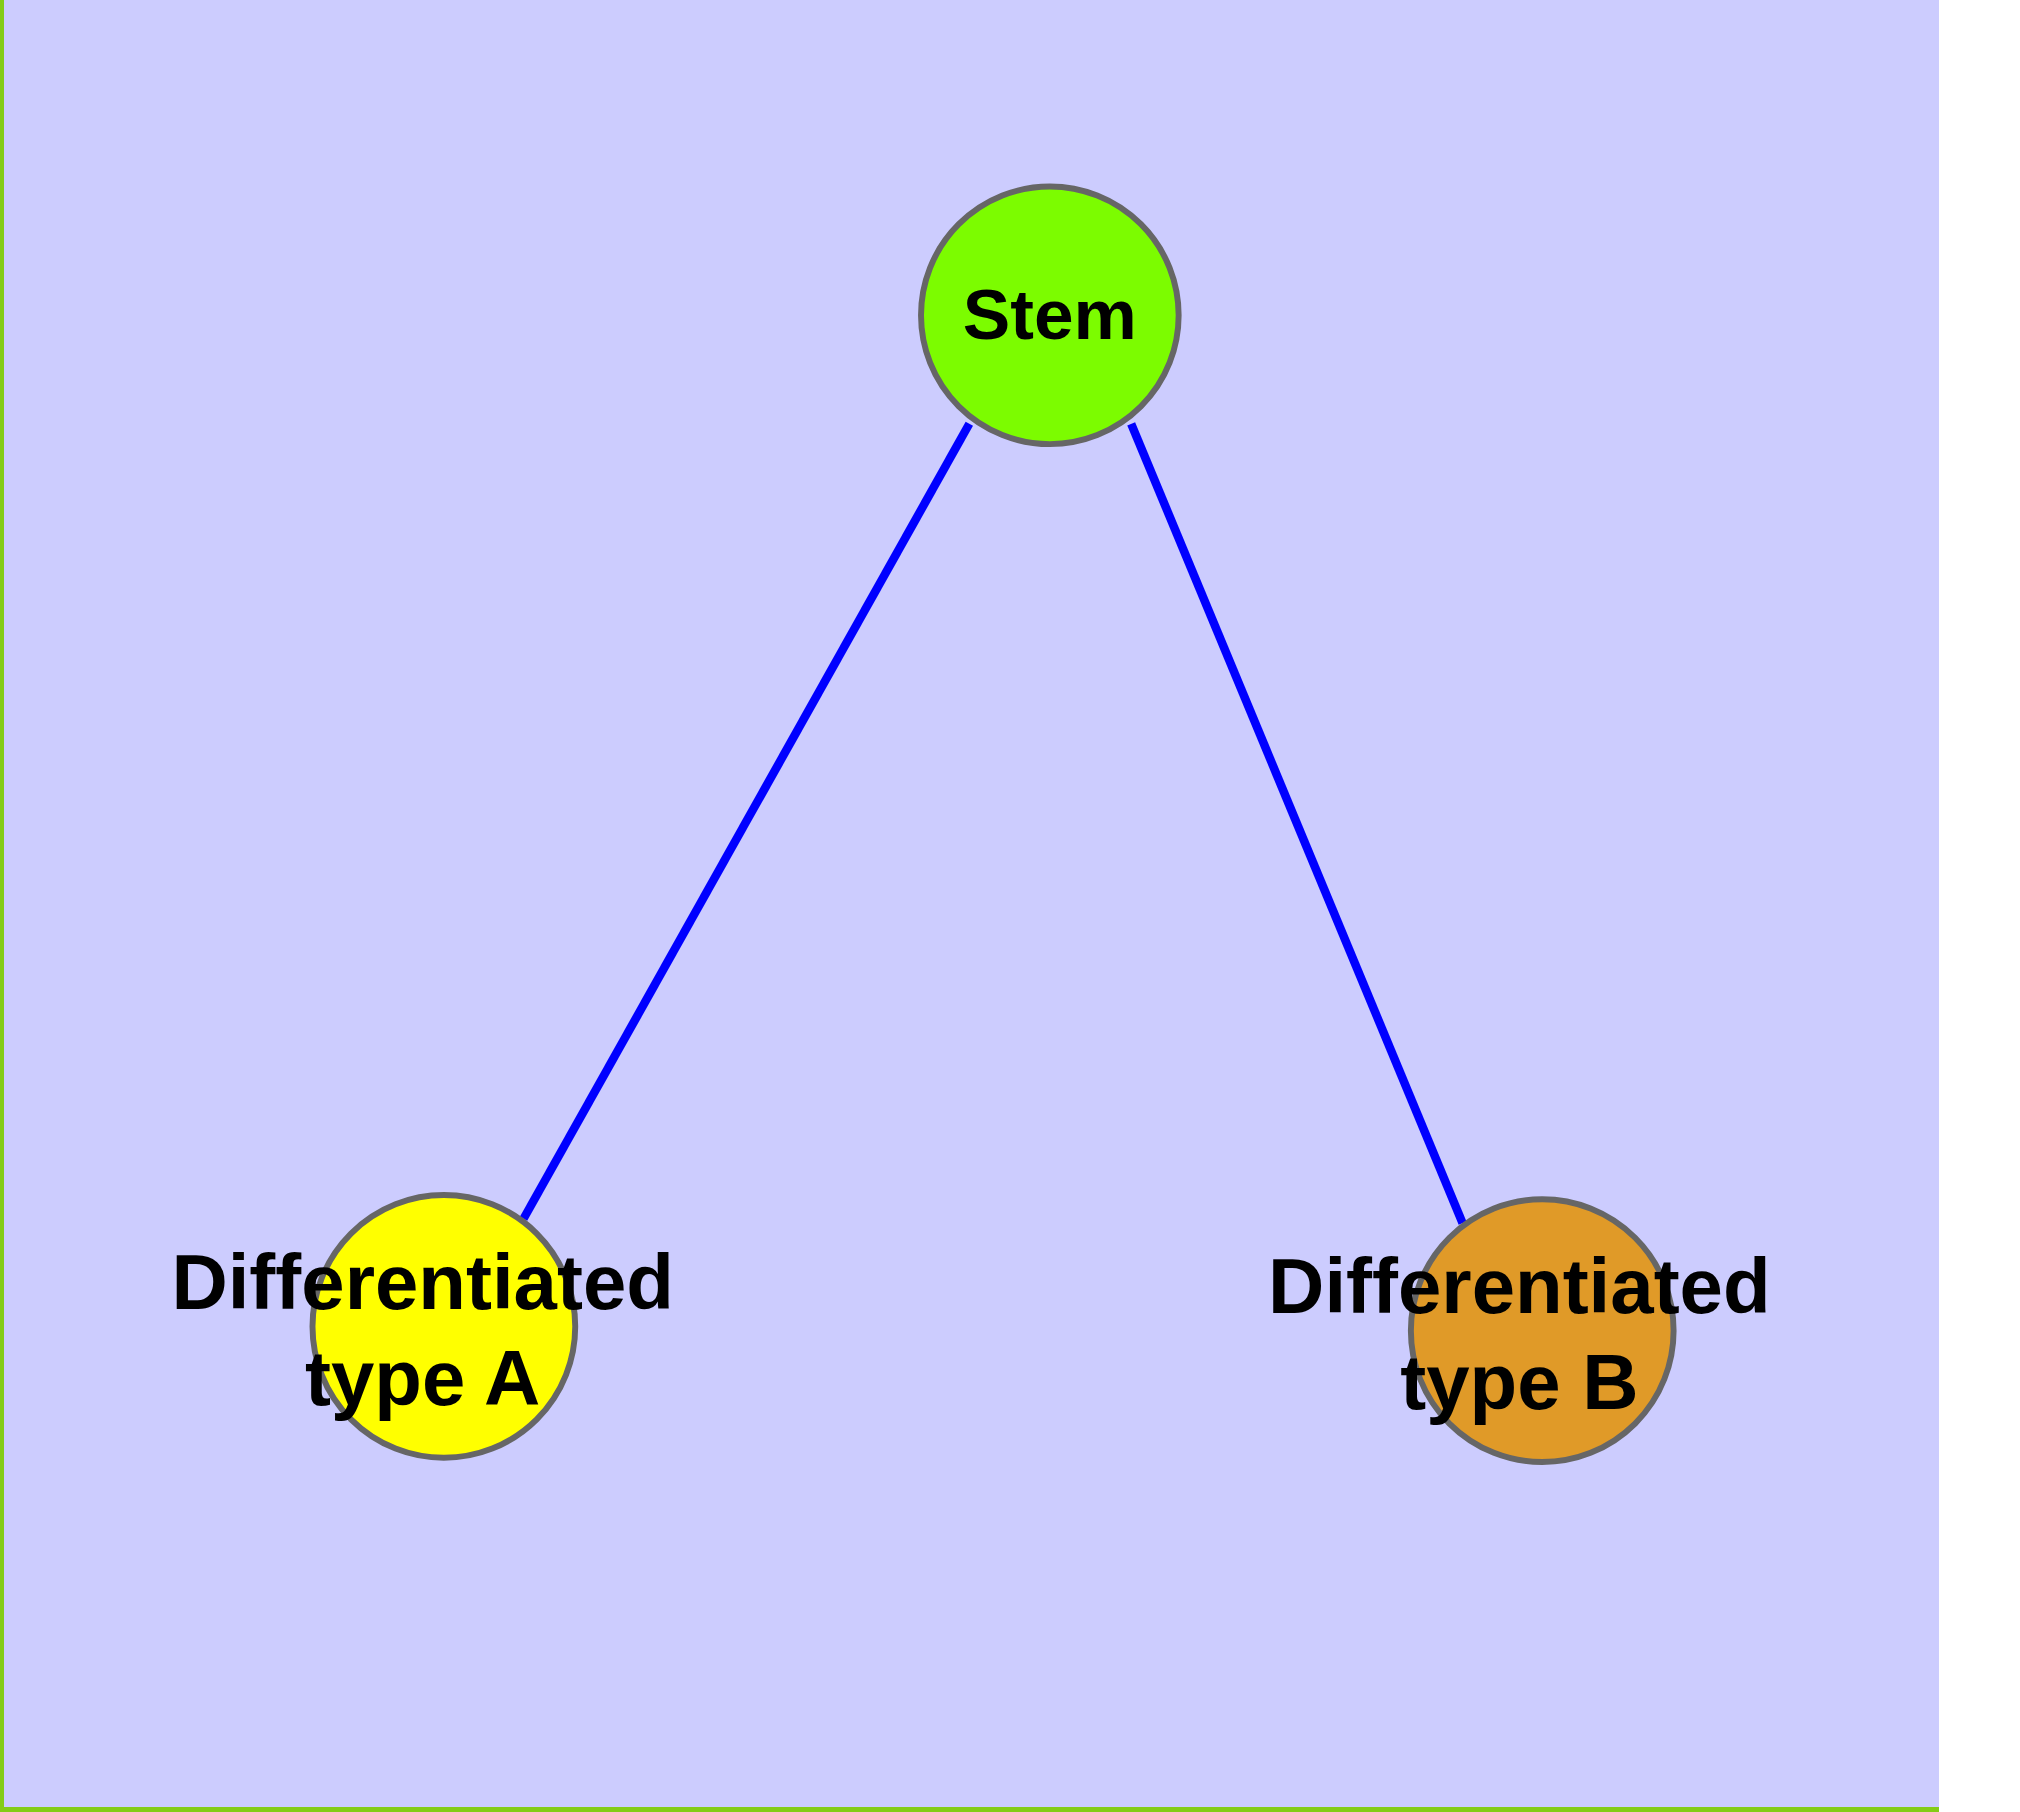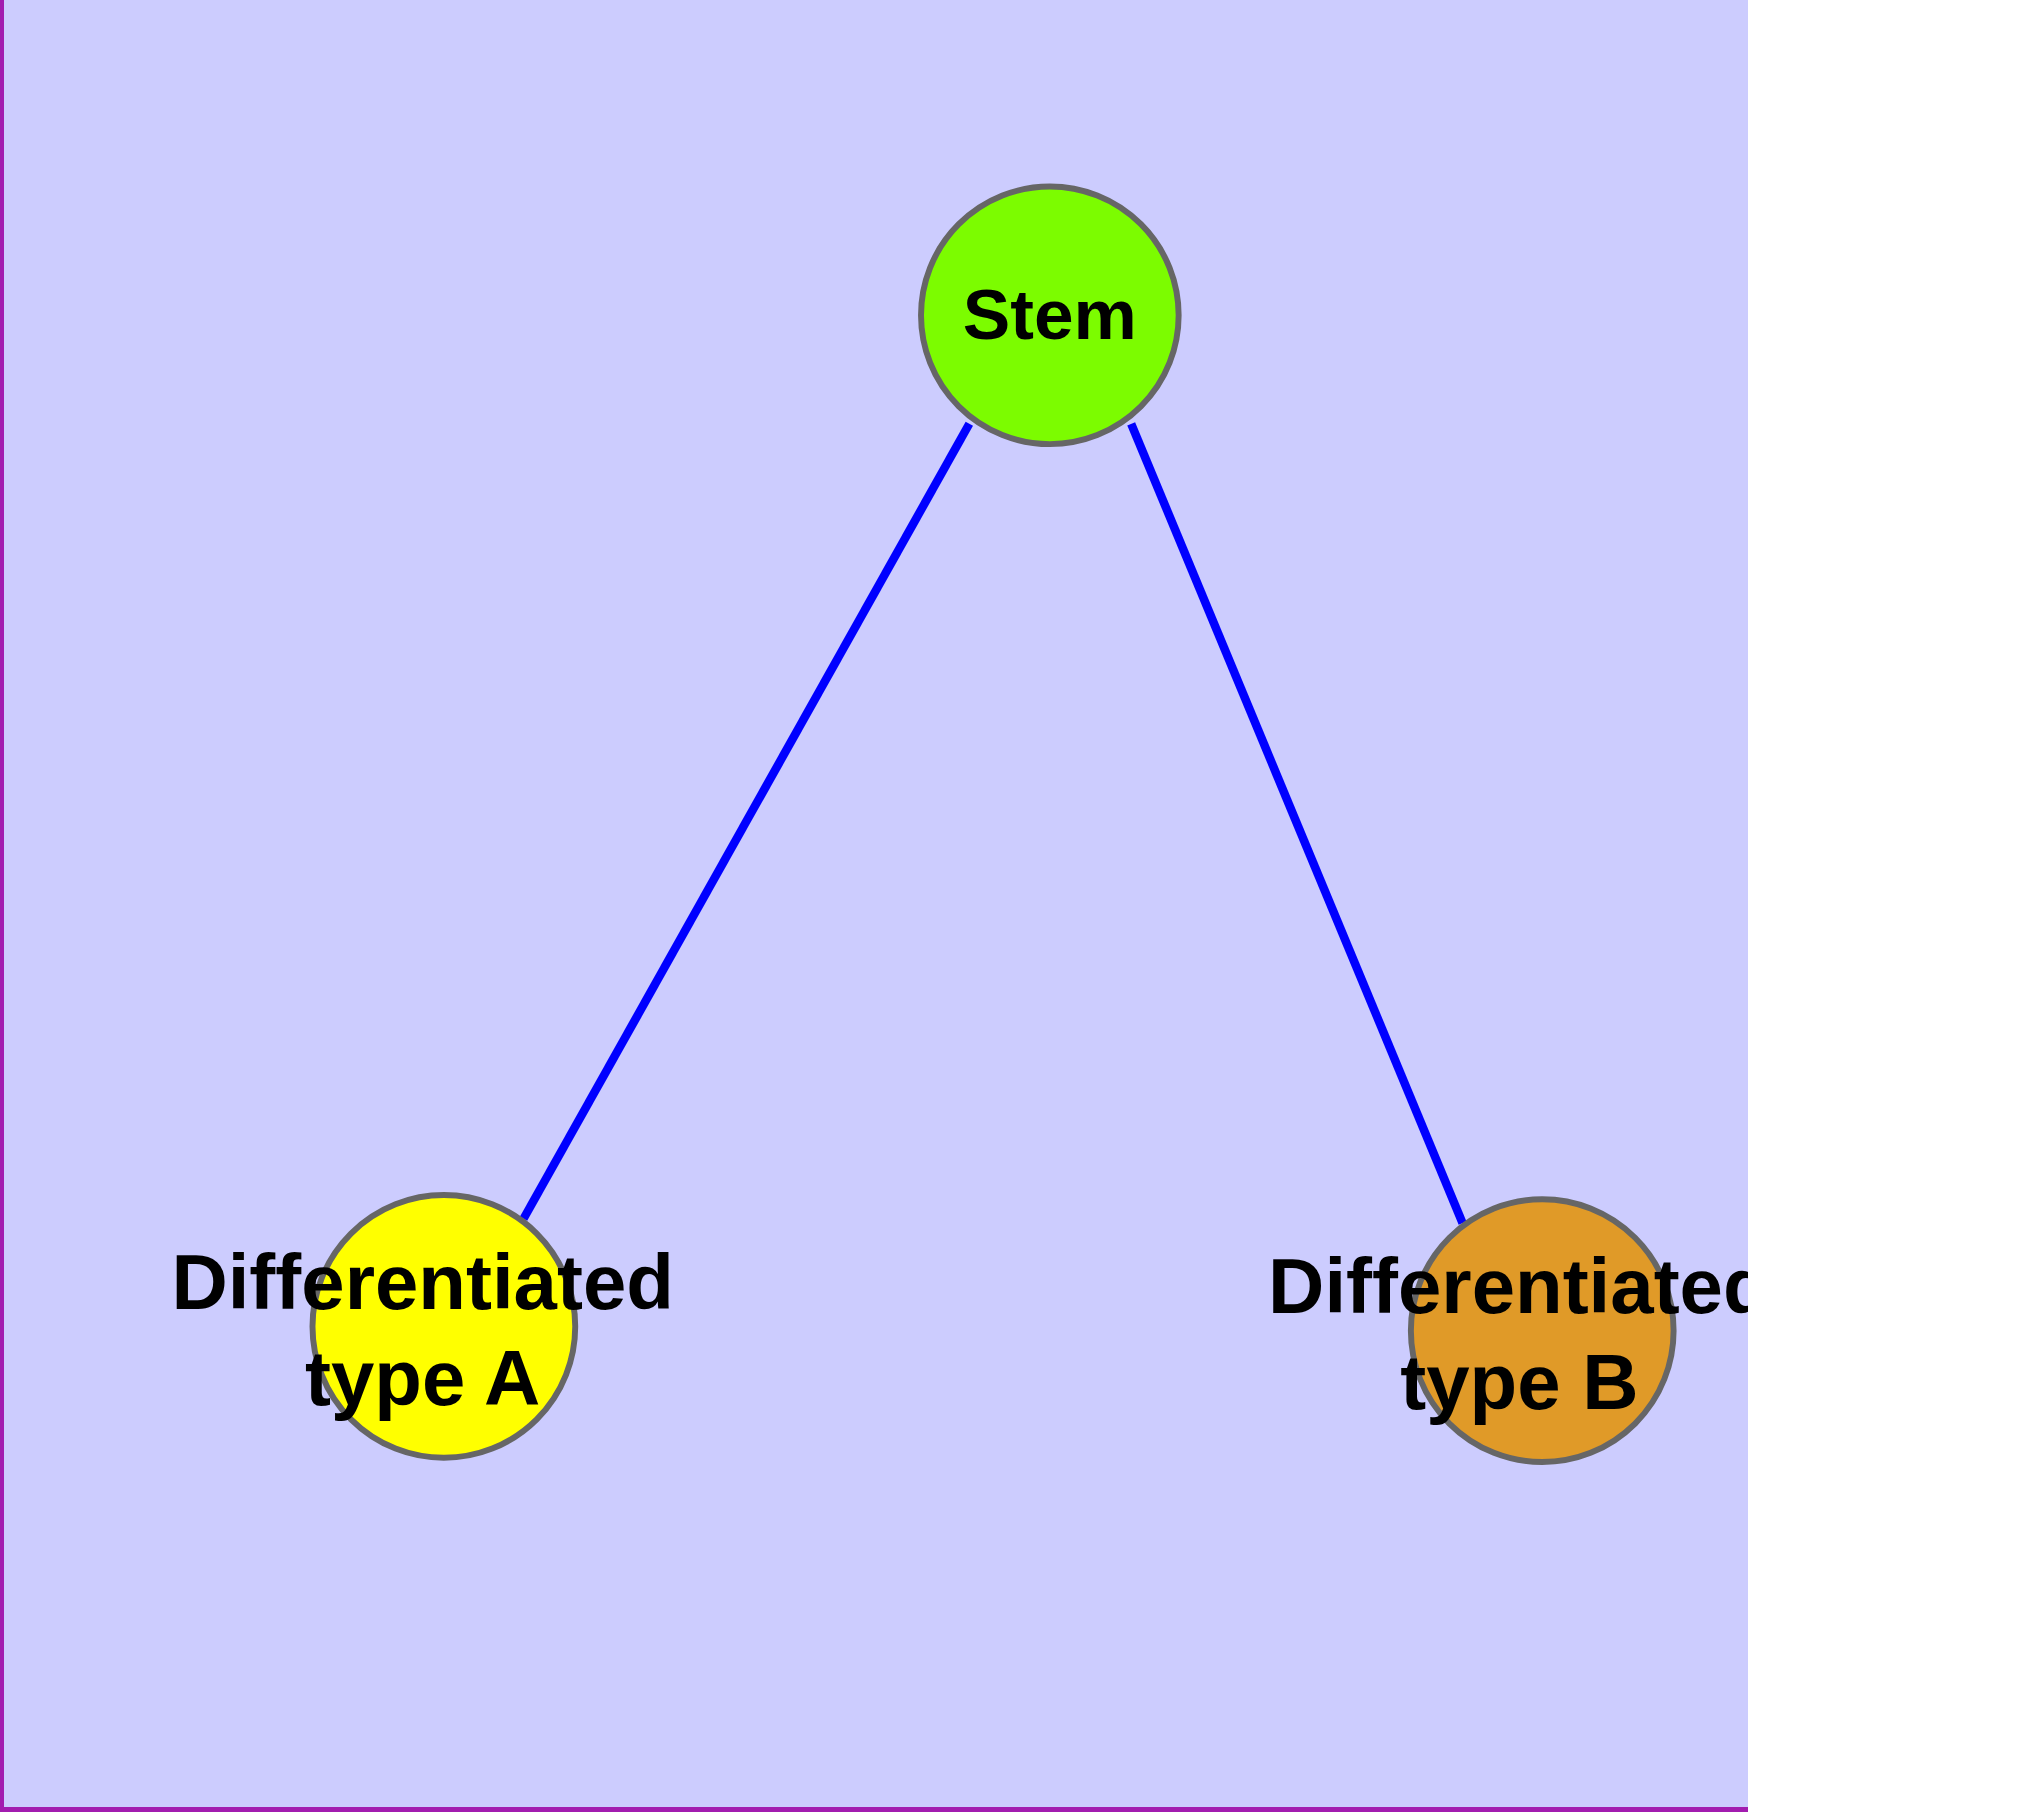--- a/index.html
+++ b/index.html
@@ -3,23 +3,23 @@
 <meta charset="utf-8">
 <title>Cell Differentiation Graph</title>
 <style>
   html, body {
     margin: 0;
     padding: 0;
     background: #ffffff;
   }
   #canvas {
     position: relative;
-    width: 1748px;
+    width: 1939px;
     height: 1812px;
-    background: #a21caf;
+    background: #84cc16;
     overflow: hidden;
     font-family: "Liberation Sans", sans-serif;
     text-align: right;
   }
   #plot-area {
     position: absolute;
     left: 4.2px;
     top: 0px;
     width: 2012px;
     height: 1807px;

